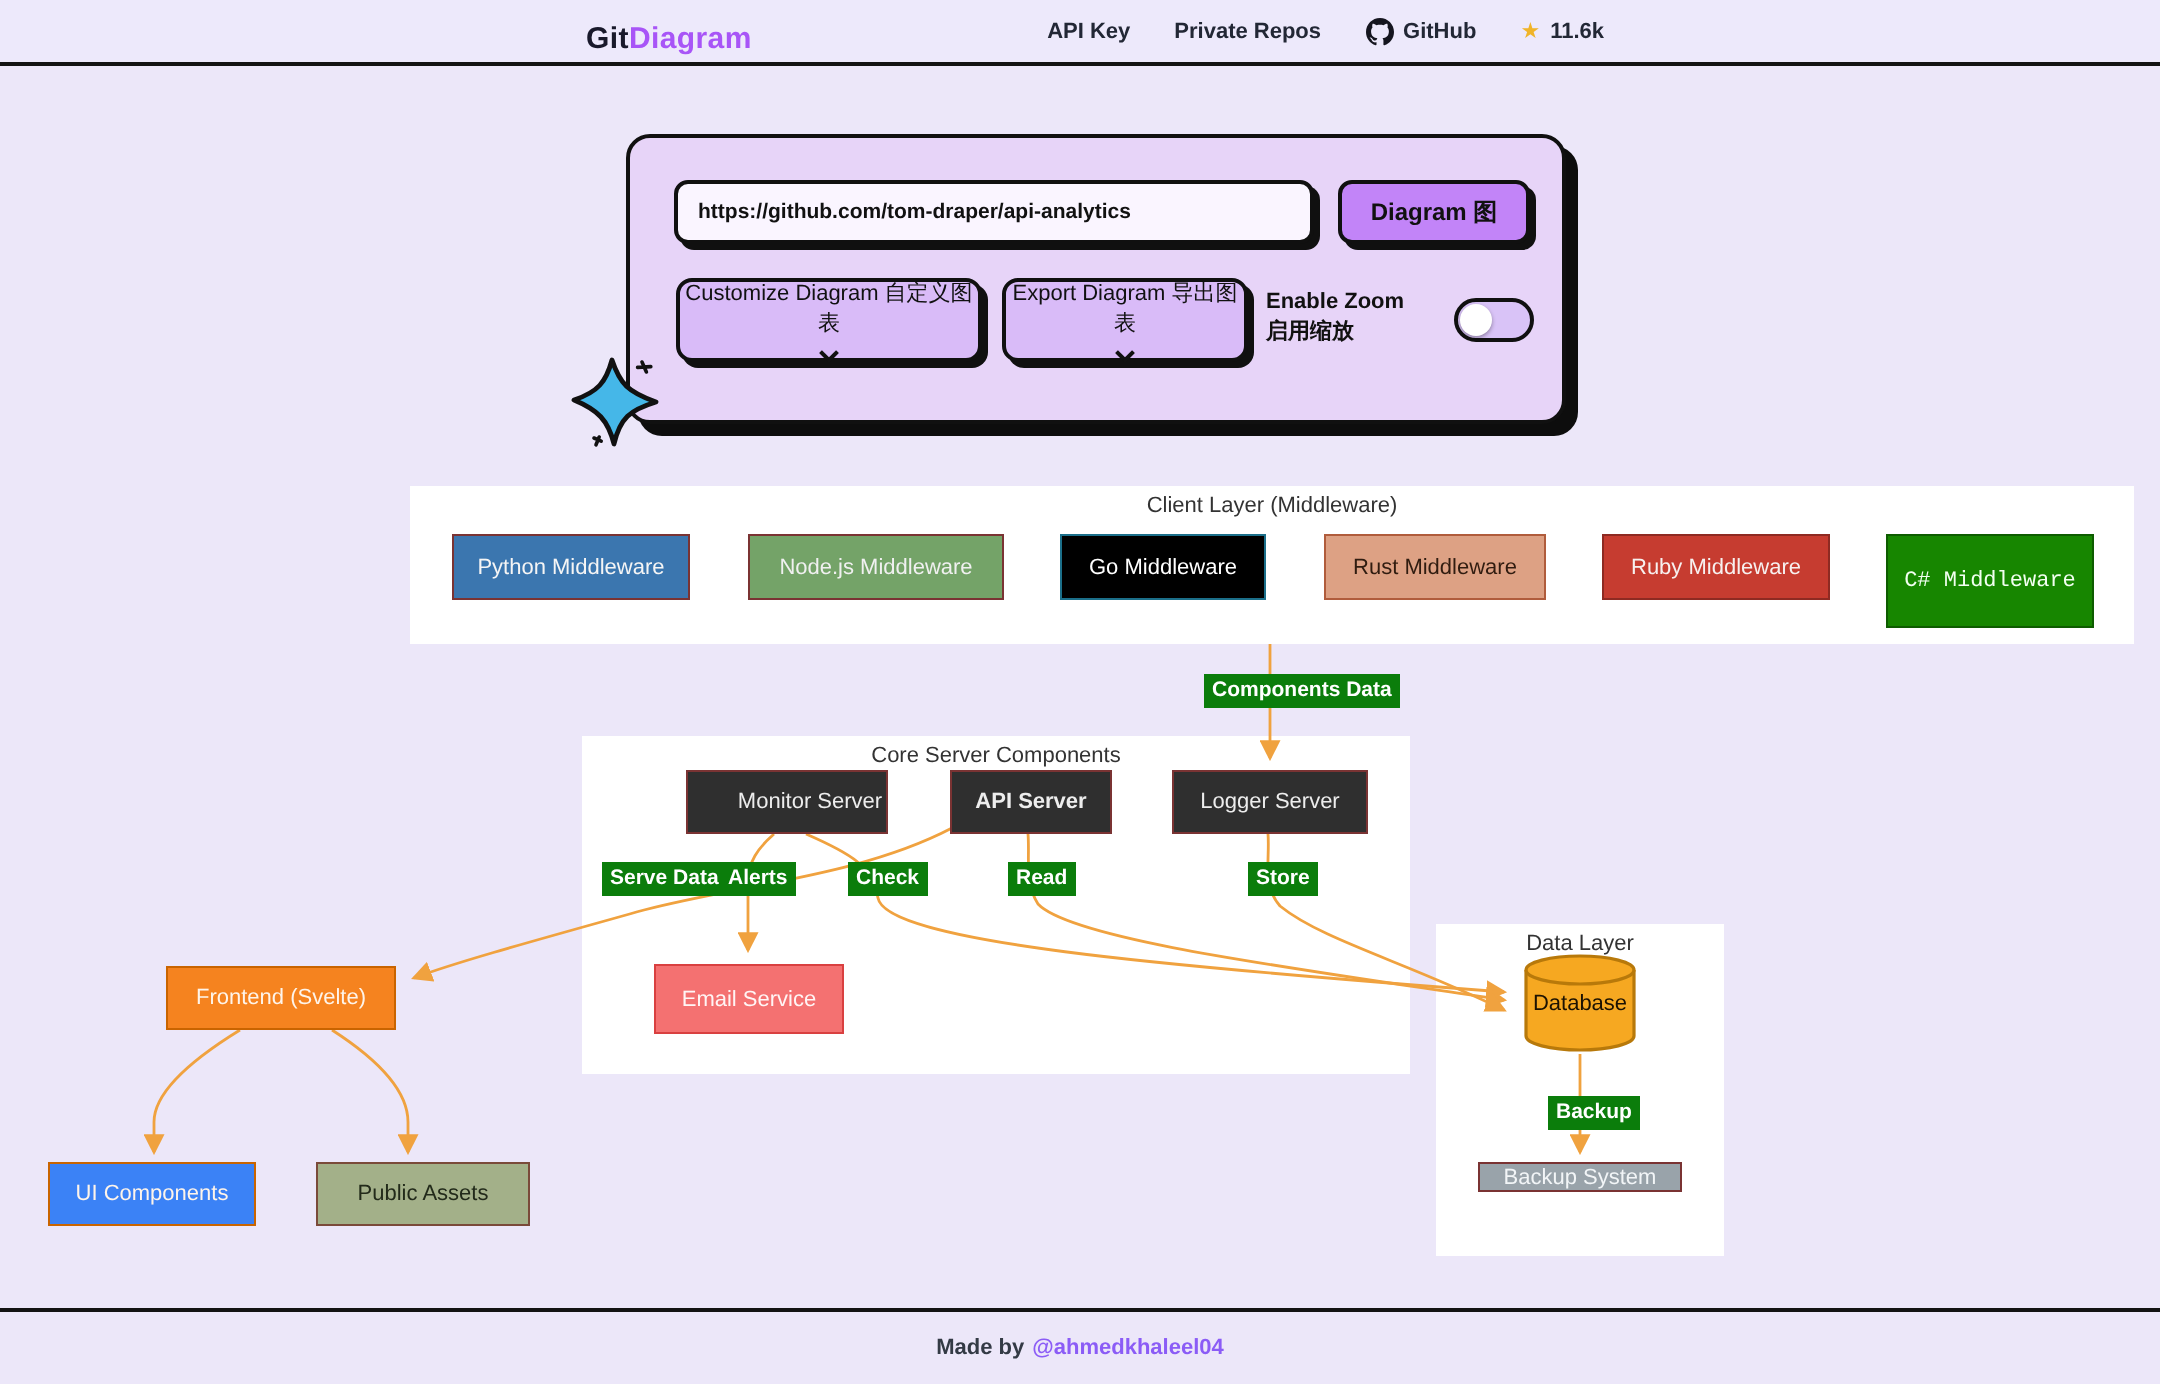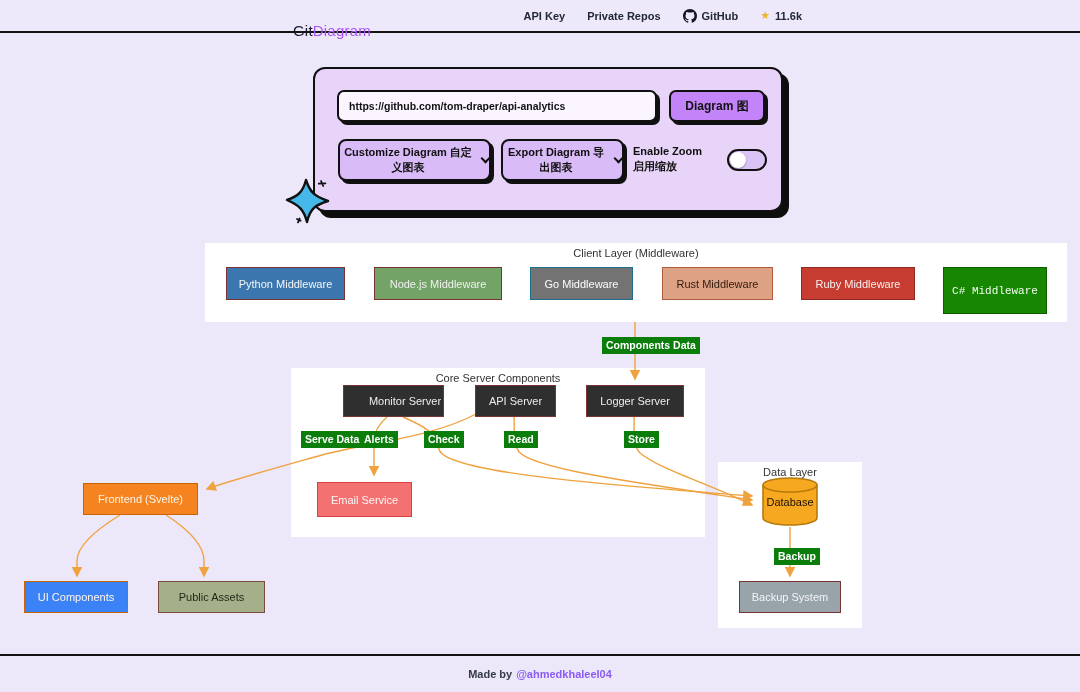--- a/index.html
+++ b/index.html
@@ -2,39 +2,39 @@
 <html><head>
 <meta charset="utf-8">
 <style>
   * { margin:0; padding:0; box-sizing:border-box; }
   html,body { width:1080px; height:692px; }
   body { font-family:"Liberation Sans","DejaVu Sans",sans-serif; background:#ece7f9; overflow:hidden; }
   #app { position:relative; width:1080px; height:692px; background:#ece7f9; }
 
   
   #header { position:absolute; left:0; top:0; width:1080px; height:33px; background:#ede9fb; border-bottom:2px solid #131313; }
-  #logo { position:absolute; left:293px; top:22px; font-size:15px; font-weight:normal; color:#19192b; letter-spacing:.2px; cursor:pointer; }
+  #logo { position:absolute; left:293px; top:11px; font-size:15px; font-weight:bold; color:#19192b; letter-spacing:.2px; cursor:pointer; }
   #logo .accent { color:#a855f7; }
   #nav { position:absolute; right:278px; top:0; height:31px; display:flex; align-items:center; gap:22px; font-size:11px; color:#222735; font-weight:700; }
   .nav-item { display:flex; align-items:center; gap:5px; cursor:pointer; }
   .gh-icon svg { width:14px; height:14px; display:block; }
   .star-glyph { color:#f0b429; font-size:11px; }
 
   
   #card { position:absolute; left:313px; top:67px; width:470px; height:145px; background:#e7d4f8;
           border:2.5px solid #101010; border-radius:12px; box-shadow:6px 6px 0 #0d0d0d; z-index:5; }
   #url-input { position:absolute; left:22px; top:21px; width:320px; height:32px; background:#faf5ff;
           border:2px solid #101010; border-radius:7px; box-shadow:3px 3px 0 #101010;
           font-family:"Liberation Sans","DejaVu Sans",sans-serif; font-size:10.5px; font-weight:bold; color:#111; padding:0 10px; }
   #diagram-btn { position:absolute; left:354px; top:21px; width:96px; height:32px; background:#c284f8;
           border:2px solid #101010; border-radius:7px; box-shadow:3px 3px 0 #101010;
           font-size:12px; font-weight:bold; color:#111; cursor:pointer; }
   .drop-btn { position:absolute; top:70px; height:42px; background:#d9bbf8; border:2px solid #101010; border-radius:8px;
-          box-shadow:3px 3px 0 #101010; font-size:11px; font-weight:bold; color:#111; cursor:pointer;
-          display:flex; align-items:center; justify-content:center; gap:6px; line-height:1.35; padding:0 0; text-align:center; }
+          box-shadow:3px 3px 0 #101010; font-size:11px; font-weight:normal; color:#111; cursor:pointer;
+          display:flex; align-items:center; justify-content:center; gap:6px; line-height:1.35; padding:0 0; text-align:center;flex-direction:column; }
   #customize-btn { left:23px; width:153px; }
   #export-btn { left:186px; width:123px; }
   .chev { width:7px; height:7px; border-right:2px solid #111; border-bottom:2px solid #111; transform:rotate(45deg); flex:0 0 auto; margin-top:-3px; }
   #zoom-label { position:absolute; left:318px; top:75px; width:80px; font-size:11px; font-weight:600; color:#111; line-height:1.35; }
   #zoom-toggle { position:absolute; left:412px; top:80px; width:40px; height:22px; background:#d9c3f7;
           border:2px solid #101010; border-radius:999px; cursor:pointer; }
   #zoom-knob { position:absolute; left:1px; top:1px; width:16px; height:16px; background:#fff; border-radius:50%;
           box-shadow:0 1px 2px rgba(0,0,0,.35); }
   #sparkle { position:absolute; left:284px; top:176px; width:52px; height:52px; z-index:6; }
 
@@ -50,27 +50,27 @@
 
   .node { position:absolute; z-index:3; display:flex; align-items:center; justify-content:center;
           font-size:11px; border:1px solid transparent; cursor:pointer; text-align:center; }
   #n-python  { left:226px; top:267px; width:119px; height:33px; }
   #n-node    { left:374px; top:267px; width:128px; height:33px; }
   #n-go      { left:530px; top:267px; width:103px; height:33px; }
   #n-rust    { left:662px; top:267px; width:111px; height:33px; }
   #n-ruby    { left:801px; top:267px; width:114px; height:33px; }
   #n-csharp  { left:943px; top:267px; width:104px; height:47px;font-family:Liberation Mono, monospace; }
   #n-monitor { left:343px; top:385px; width:101px; height:32px; }
-  #n-api     { left:475px; top:385px; width:81px;  height:32px; }
+  #n-api     { left:475px; top:385px; width:81px;  height:32px;font-weight:bold; }
   #n-logger  { left:586px; top:385px; width:98px;  height:32px; }
-  #n-email   { left:317px; top:482px; width:95px;  height:35px; }
+  #n-email   { left:327px; top:482px; width:95px;  height:35px; }
   #n-frontend{ left:83px;  top:483px; width:115px; height:32px; }
   #n-ui      { left:24px;  top:581px; width:104px; height:32px; }
   #n-assets  { left:158px; top:581px; width:107px;  height:32px; }
-  #n-backupsys { left:739px; top:581px; width:102px; height:32px; }
+  #n-backupsys { left:739px; top:581px; width:102px; height:15px; }
   #n-database { position:absolute; left:760px; top:476px; width:60px; height:51px; z-index:3; cursor:pointer; }
   #n-database .db-text { position:absolute; left:0; top:20px; width:100%; text-align:center; font-size:11px; color:#1c1202; }
 
   .edge-label { position:absolute; z-index:4; background:#0b7d0b; color:#fff; font-size:10.5px; font-weight:600;
           padding:2px 4px; line-height:1.2; white-space:nowrap; }
   #l-analytics { left:602px; top:337px; }
   #l-serve  { left:301px; top:431px; }
   #l-alerts { left:360px; top:431px; }
   #l-check  { left:424px; top:431px; }
   #l-read   { left:504px; top:431px; }
@@ -157,21 +157,21 @@
       <path d="M514 417 C515 429 512 441 519 452 C536 470 646 484 752 500" marker-end="url(#arw)"></path>
       <path d="M634 417 C635 429 631 443 640 453 C661 470 703 481 752 505" marker-end="url(#arw)"></path>
       <path d="M120 515 C94 531 77 547 77 561 L77 576" marker-end="url(#arw)"></path>
       <path d="M166 515 C194 533 204 548 204 561 L204 576" marker-end="url(#arw)"></path>
       <path d="M790 527 L790 576" marker-end="url(#arw)"></path>
     </g>
   </svg>
 
   <div class="node" id="n-python" style="background-color: rgb(59, 118, 175); border-color: rgb(122, 51, 51); color: rgb(245, 245, 245); text-align: center;">Python Middleware</div>
   <div class="node" id="n-node" style="background-color: rgb(116, 163, 104); border-color: rgb(122, 51, 51); color: rgb(240, 240, 240);">Node.js Middleware</div>
-  <div class="node" id="n-go" style="background-color: #737373; border-color: rgb(27, 111, 138); color: rgb(255, 255, 255); text-align: right;">Go Middleware</div>
+  <div class="node" id="n-go" style="background-color: #000000; border-color: rgb(27, 111, 138); color: rgb(255, 255, 255); text-align: right;">Go Middleware</div>
   <div class="node" id="n-rust" style="background-color: rgb(221, 161, 132); border-color: rgb(176, 92, 60); color: rgb(48, 28, 16);">Rust Middleware</div>
   <div class="node" id="n-ruby" style="background-color: rgb(198, 60, 48); border-color: rgb(142, 42, 34); color: rgb(247, 240, 239);">Ruby Middleware</div>
   <div class="node" id="n-csharp" style="background-color: rgb(23, 134, 0); border-color: rgb(14, 92, 0); color: rgb(242, 255, 240);">C# Middleware</div>
   <div class="node" id="n-monitor" style="background-color: rgb(47, 47, 47); border-color: rgb(122, 51, 51); color: rgb(237, 237, 237); padding-left: 23px;">Monitor Server</div>
   <div class="node" id="n-api" style="background-color: rgb(47, 47, 47); border-color: rgb(122, 51, 51); color: rgb(237, 237, 237);">API Server</div>
   <div class="node" id="n-logger" style="background-color: rgb(47, 47, 47); border-color: rgb(122, 51, 51); color: rgb(237, 237, 237);">Logger Server</div>
   <div class="node" id="n-email" style="background-color: rgb(244, 113, 113); border-color: rgb(217, 64, 64); color: rgb(255, 245, 245);">Email Service</div>
   <div class="node" id="n-frontend" style="background-color: rgb(245, 131, 31); border-color: rgb(201, 100, 0); color: rgb(254, 244, 234);">Frontend (Svelte)</div>
   <div class="node" id="n-ui" style="background-color: #3b82f6; border-color: rgb(201, 100, 0); color: rgb(254, 244, 234);">UI Components</div>
   <div class="node" id="n-assets" style="background-color: rgb(163, 176, 137); border-color: rgb(122, 74, 58); color: rgb(34, 42, 26);">Public Assets</div>

